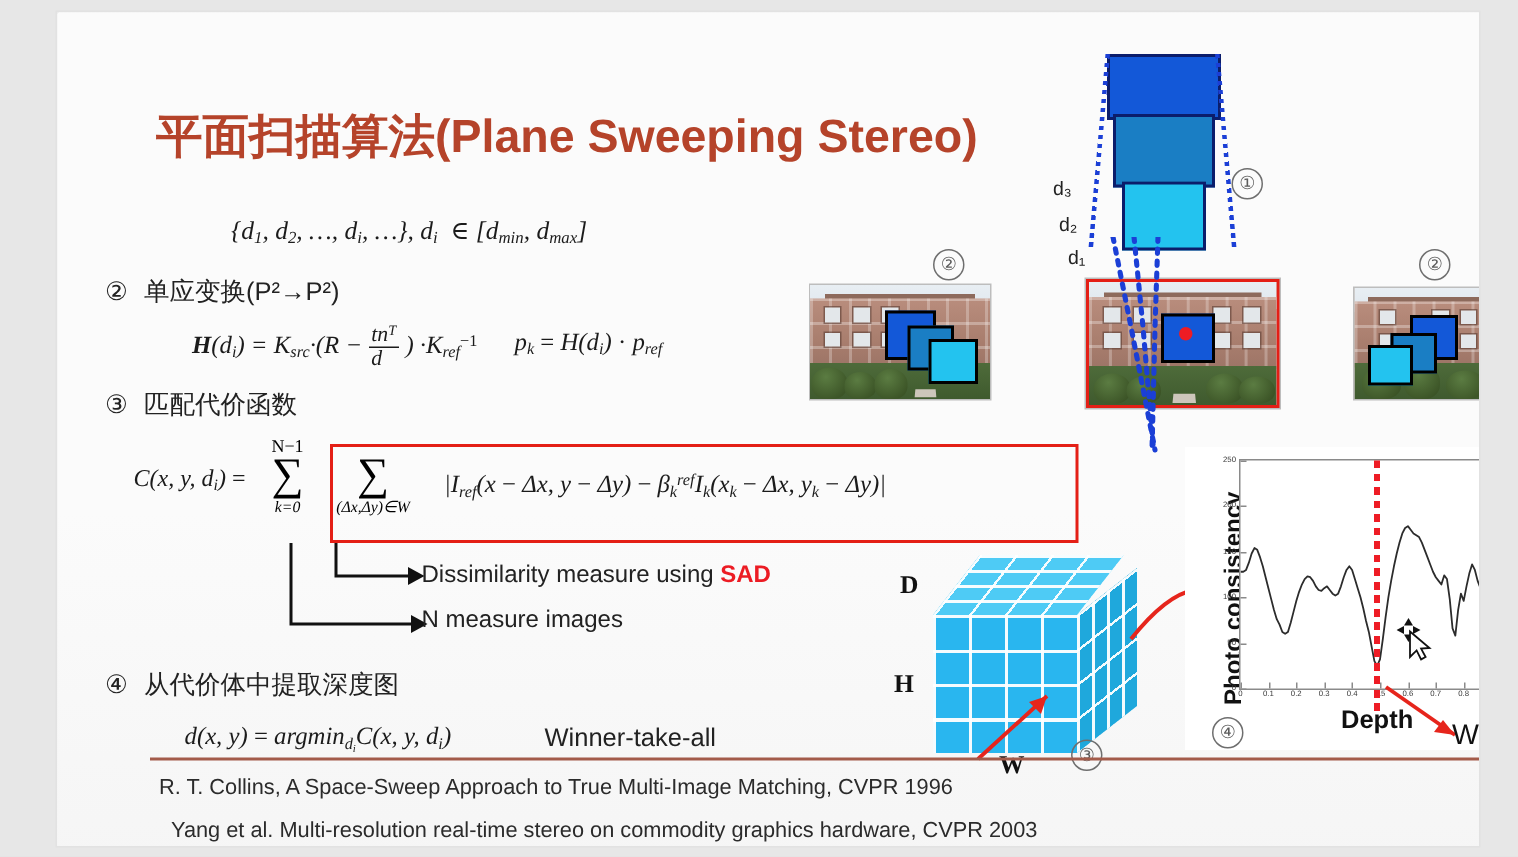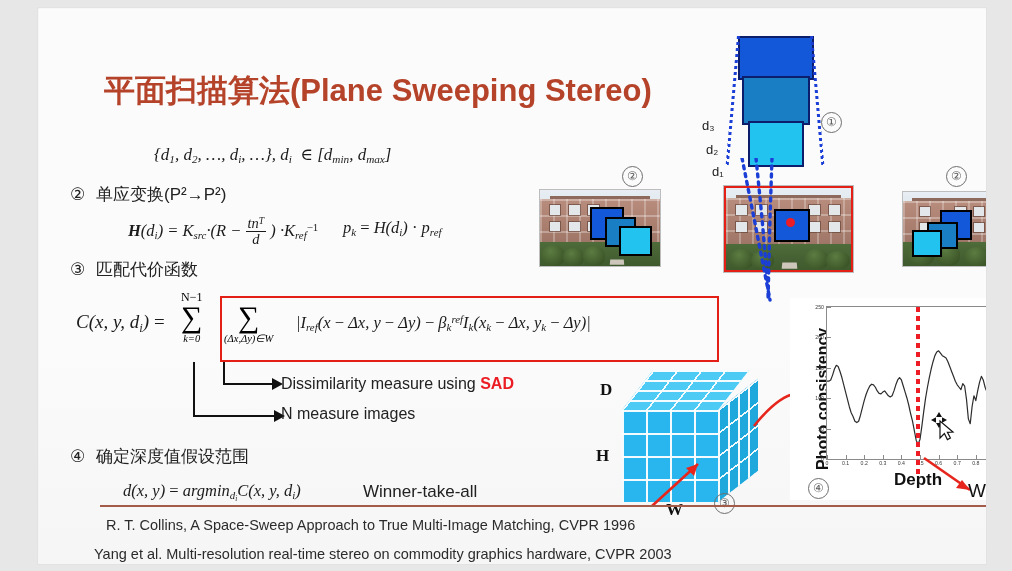--- a/index.html
+++ b/index.html
@@ -41,21 +41,21 @@
 
   
   .sig{display:inline-block;position:relative;font-style:normal;
        font-family:"Liberation Serif",serif;}
   .sig .gl{font-size:30px;line-height:26px;display:block;text-align:center;}
   .sig .tp{position:absolute;left:50%;transform:translateX(-50%);
            top:-14px;font-size:12px;white-space:nowrap;}
   .sig .bt{position:absolute;left:50%;transform:translateX(-50%);
            bottom:-14px;font-size:10.5px;font-style:italic;white-space:nowrap;}
 
-  .frac{display:inline-block;text-align:center;vertical-align:-0.55em;
+  .frac{display:inline-block;vertical-align:-0.55em;
         font-size:.88em;line-height:1.03;}
   .frac .num{display:block;border-bottom:1.1px solid #1b1b1b;padding:0 2px;}
   .frac .den{display:block;padding:0 2px;}
 
   
   .redbox{border:2px solid #e41f16;}
 
   
   .note{font-size:16px;color:#222;white-space:nowrap;}
   .redtxt{color:#ec1c24;font-weight:bold;}
@@ -145,21 +145,21 @@
   </div>
   <div class="abs nosel formula" style="left:305px;top:210px;font-size:16.5px;">
     <i>p</i><sub>k</sub> <span class="up">=</span> <i>H</i>(<i>d</i><sub>i</sub>) <span class="up">·</span> <i>p</i><sub>ref</sub>
   </div>
 
   <div class="abs nosel step" style="left:32px;top:250px;">
     <span>③</span>
     <span style="margin-left:6px;">匹配代价函数</span>
   </div>
 
-  <div class="abs nosel formula" style="left:38px;top:303px;font-size:19px;">
+  <div class="abs nosel formula" style="left:51px;top:303px;font-size:16px;">
     <i>C</i>(<i>x</i>, <i>y</i>, <i>d</i><sub>i</sub>) <span class="up">=</span>
   </div>
   <div class="abs nosel" style="left:143px;top:296px;">
     <span class="sig"><span class="tp">N−1</span><span class="gl">∑</span><span class="bt">k=0</span></span>
   </div>
 
   <div class="abs redbox" style="left:182px;top:288px;width:495px;height:62px;"></div>
 
   <div class="abs nosel" style="left:200px;top:296px;">
     <span class="sig"><span class="gl">∑</span><span class="bt">(Δx,Δy)∈W</span></span>
@@ -178,21 +178,21 @@
     <path d="M86,50 L97,56 L86,62 Z" fill="#111"></path>
   </svg>
 
   <div class="abs nosel note" style="left:243px;top:367px;">
     <span>Dissimilarity measure using </span><span class="redtxt">SAD</span>
   </div>
   <div class="abs nosel note" style="left:243px;top:397px;">N measure images</div>
 
   <div class="abs nosel step" style="left:32px;top:437px;">
     <span>④</span>
-    <span style="margin-left:6px;">确定深度值假设范围</span>
+    <span style="margin-left:6px;">从代价体中提取深度图</span>
   </div>
 
   <div class="abs nosel formula" style="left:42px;top:473px;font-size:16.5px;margin-left:43px;">
     <i>d</i>(<i>x</i>, <i>y</i>) <span class="up">=</span> <i>argmin</i><sub>d<sub>i</sub></sub><i>C</i>(<i>x</i>, <i>y</i>, <i>d</i><sub>i</sub>)
   </div>
   <div class="abs nosel note" style="left:325px;top:474px;font-size:17px;">Winner-take-all</div>
 
   <div class="abs" id="frustum" style="left:690px;top:28px;width:120px;height:140px;">
     <div class="band" style="left:10px;top:0px;width:72px;height:40px;background:#1358d8;"></div>
     <div class="band" style="left:14px;top:40px;width:64px;height:45px;background:#1a7ec4;"></div>
@@ -377,16 +377,16 @@
     <svg class="abs" style="left:132px;top:158px;" width="62" height="42">
       <path d="M2,2 L48,34" stroke="#e6251c" stroke-width="2.6" fill="none"></path>
       <path d="M48,34 L34,32 L40,24 Z" fill="#e6251c"></path>
     </svg>
 
     <div id="winner" style="left:178px;top:182px;">Winner</div>
   </div>
 
   <div class="abs" id="ftline" style="left:62px;top:497px;width:920px;"></div>
   <div class="abs nosel ref" style="left:68px;top:509px;">R. T. Collins, A Space-Sweep Approach to True Multi-Image Matching, CVPR 1996</div>
-  <div class="abs nosel ref" style="left:56px;top:538px;">Yang et al. Multi-resolution real-time stereo on commodity graphics hardware, CVPR 2003</div>
+  <div class="abs nosel ref" style="left:76px;top:538px;">Yang et al. Multi-resolution real-time stereo on commodity graphics hardware, CVPR 2003</div>
 
 </div>
 </div>
 
 </body></html>

